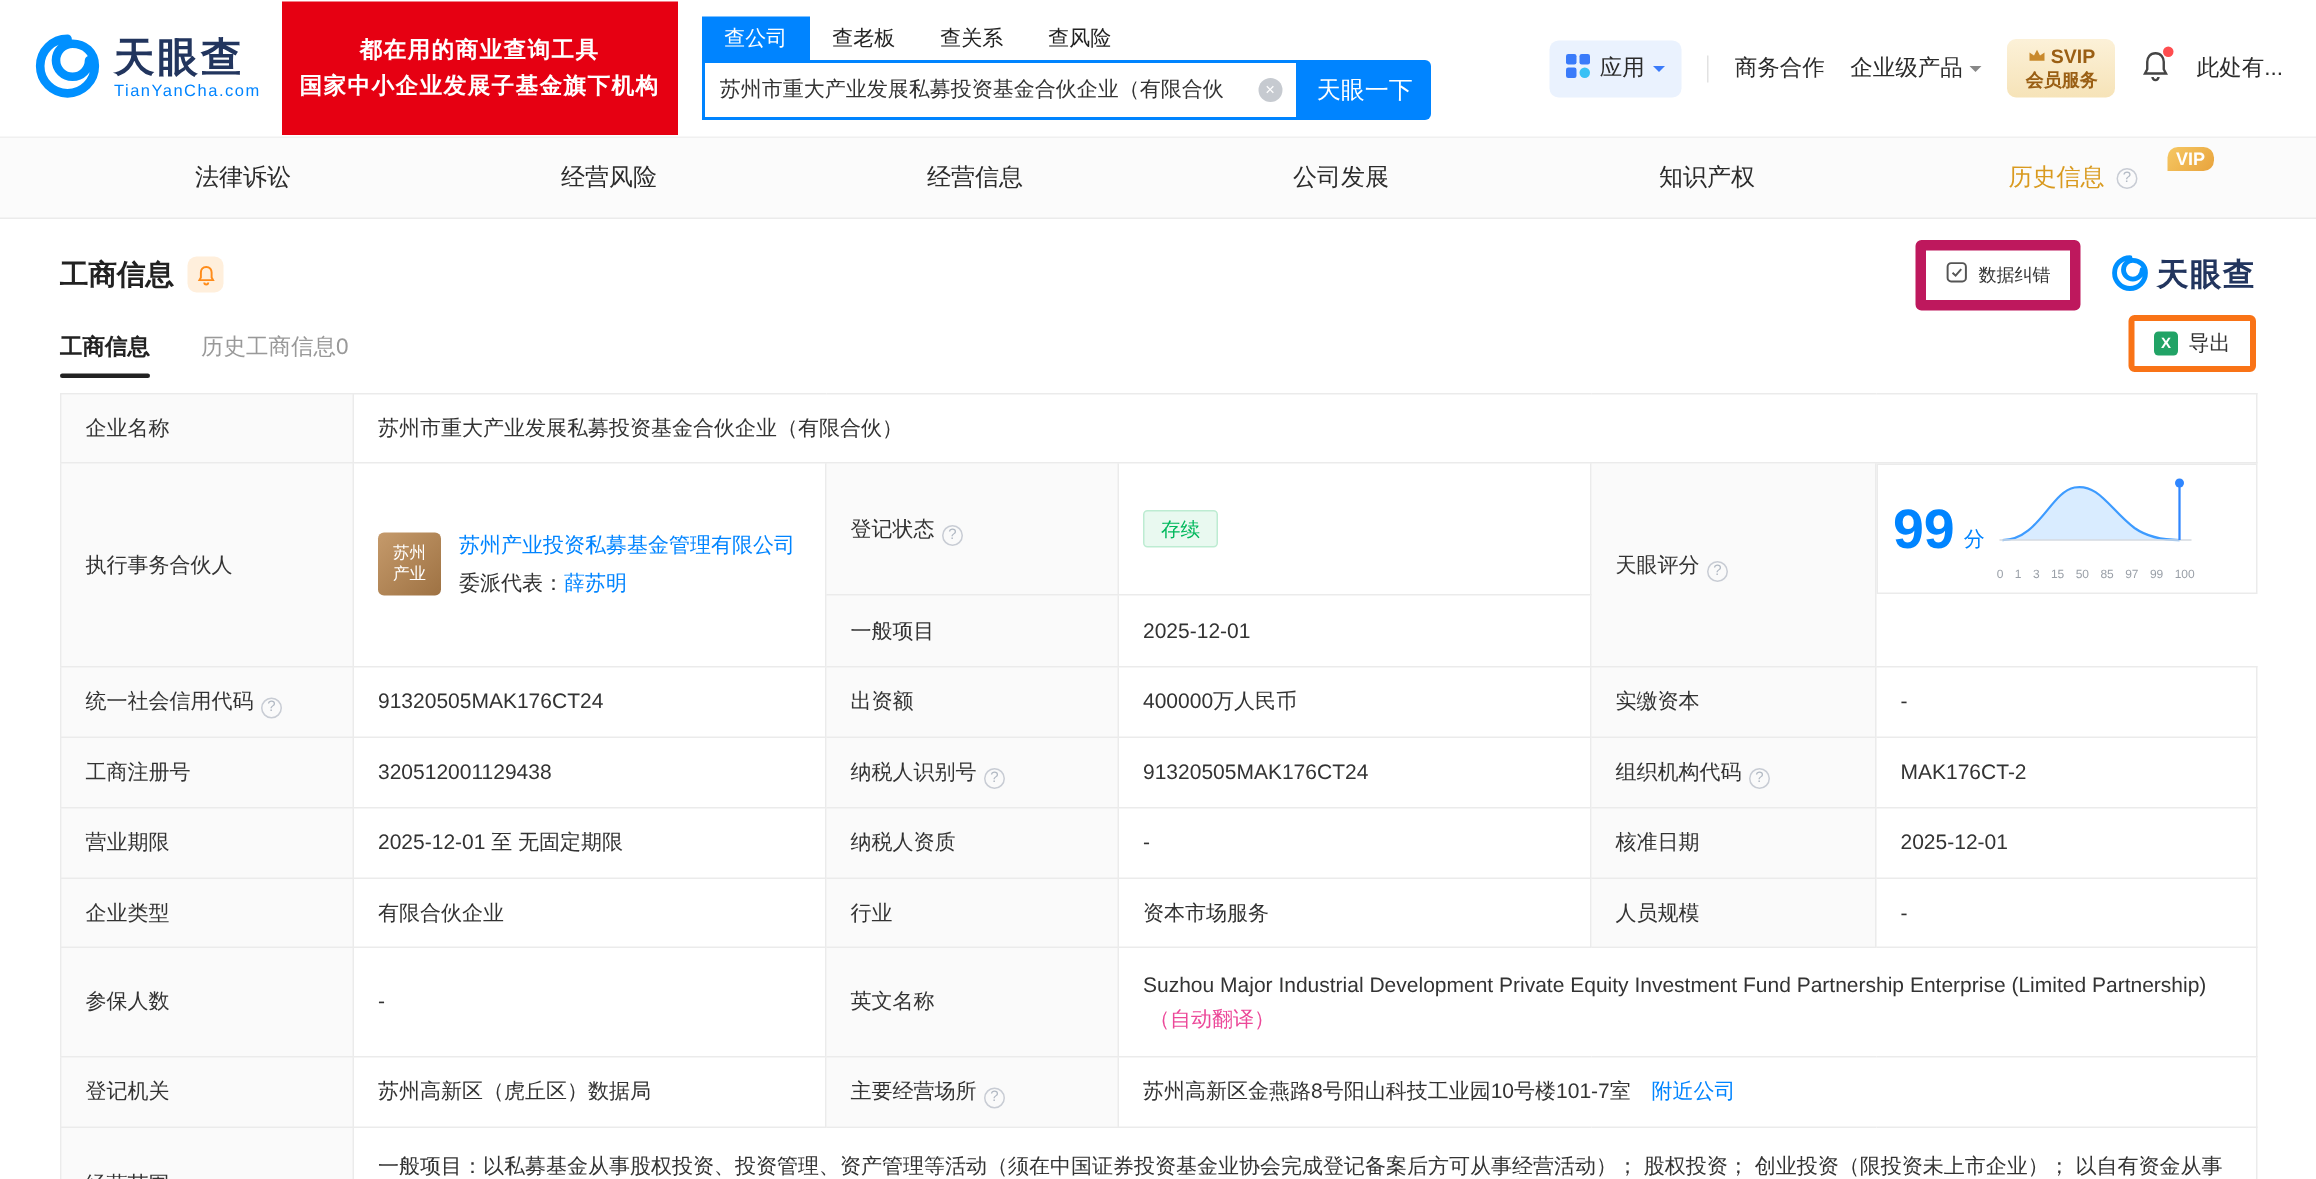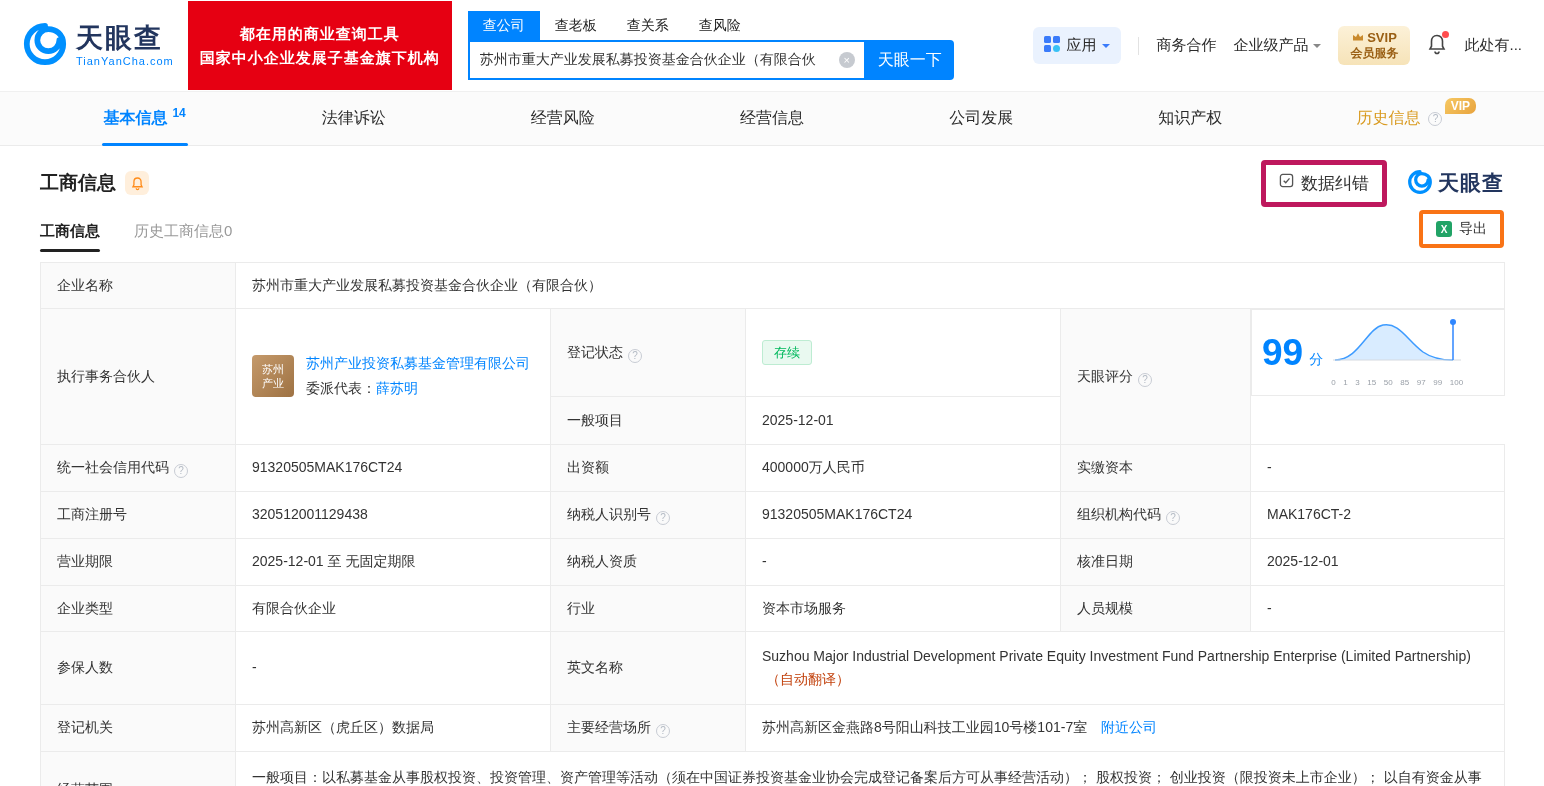--- a/index.html
+++ b/index.html
@@ -46,21 +46,21 @@
   .nav-count { font-size:12px; color:#0084ff; vertical-align:super; margin-left:2px; position:relative; top:-6px; }
   .nav-tab.vip { color:#d99a1f; }
   .vip-badge { position:absolute; top:6px; right:28px; background:linear-gradient(135deg,#f6c863,#e8a33d); color:#fff; font-size:12px; font-weight:bold; padding:1px 6px; border-radius:7px 7px 7px 0; }
   .q-icon { display:inline-flex; align-items:center; justify-content:center; width:14px; height:14px; border:1px solid #c8ccd4; border-radius:50%; color:#b3bac4; font-size:10px; margin-left:5px; vertical-align:-2px; cursor:pointer; flex:none; }
   .q-icon::after { content:"?"; line-height:1; }
   
   .section-head { display:flex; align-items:center; padding:0 40px; margin-top:18px; height:38px; }
   .section-title { font-size:19px; font-weight:bold; color:#222; }
   .bell-badge { width:24px; height:24px; background:#ffefdc; border-radius:6px; margin-left:9px; display:flex; align-items:center; justify-content:center; cursor:pointer; }
   .head-right { margin-left:auto; display:flex; align-items:center; gap:20px; }
-  .correction-btn { border:5px solid #be185d; border-radius:4px; padding:7px 13px; display:flex; align-items:center; gap:7px; font-size:17px; color:#333; background:#fff; cursor:pointer; font-family:Liberation Serif, serif; }
+  .correction-btn { border:7px solid #be185d; border-radius:4px; padding:7px 13px; display:flex; align-items:center; gap:7px; font-size:12px; color:#333; background:#fff; cursor:pointer; font-family:Liberation Serif, serif; }
   .tyc-sm { display:flex; align-items:center; gap:5px; }
   .tyc-sm .t { font-size:21px; font-weight:bold; color:#22355e; letter-spacing:1px; }
   
   .sub-tabs { display:flex; align-items:flex-end; padding:0 40px; margin-top:14px; height:36px; }
   .sub-tab { margin-right:34px; padding-bottom:11px; font-size:15px; color:#999; cursor:pointer; position:relative; }
   .sub-tab.active { color:#222; font-weight:bold; }
   .sub-tab.active::after { content:""; position:absolute; left:0; right:0; bottom:0; height:3px; background:#222; border-radius:2px; }
   .export-btn { margin-left:auto; border:4px solid #f97316; border-radius:4px; background:#fff; padding:6px 13px; display:flex; align-items:center; gap:7px; font-size:14px; color:#333; cursor:pointer; margin-bottom:4px; font-family:inherit; }
   .xls-icon { width:16px; height:16px; background:#21a366; border-radius:3px; color:#fff; font-size:10px; font-weight:bold; display:flex; align-items:center; justify-content:center; }
   .xls-icon::after { content:"X"; }
@@ -73,21 +73,21 @@
   .status-badge { display:inline-block; background:#e9f9f0; color:#00b85c; border:1px solid #bdecd2; border-radius:3px; padding:2px 11px; font-size:13px; line-height:1.5; }
   .partner-cell { display:flex; align-items:center; gap:12px; }
   .avatar { flex:none; width:42px; height:42px; border-radius:4px; background:linear-gradient(135deg,#c59a6b,#9e7243); color:#fff; font-size:11px; line-height:1.35; display:flex; flex-direction:column; align-items:center; justify-content:center; cursor:pointer; }
   .partner-info { min-width:0; }
   .delegate-line { margin-top:2px; }
   .score-cell { display:flex; align-items:center; gap:6px; padding:6px 10px !important; }
   .score-num { font-size:37px; font-weight:bold; color:#0084ff; line-height:1; }
   .score-unit { font-size:14px; color:#0084ff; margin-top:14px; }
   .score-chart { margin-left:2px; width:132px; }
   .axis { display:flex; justify-content:space-between; font-size:8px; color:#9aa0a8; margin-top:1px; }
-  .note { color:#c2410c; }
+  .note { color:#ec4899; }
   .eng-cell .note { margin-left:4px; }
 </style>
 </head>
 <body>
 
 <header class="topbar">
   <div class="logo">
     <span>
       <svg width="46" height="46" viewBox="0 0 48 48">
           <path d="M24 5 a19 19 0 1 0 19 19 c0-10-7.5-15.5-15.5-15.5 a11.5 11.5 0 1 0 11.5 11.5" fill="none" stroke="#0090ff" stroke-width="6" stroke-linecap="round"></path>
@@ -167,24 +167,20 @@
       </span>
       <span class="red-dot"></span>
     </div>
     <div class="menu-item">
       <span>此处有...</span>
     </div>
   </div>
 </header>
 
 <nav class="nav-bar">
-  <div class="nav-tab active">
-    <span>基本信息</span>
-    <span class="nav-count">14</span>
-  </div>
   <div class="nav-tab">
       <span>法律诉讼</span>
     </div>
   <div class="nav-tab">
       <span>经营风险</span>
     </div>
   <div class="nav-tab">
       <span>经营信息</span>
     </div>
   <div class="nav-tab">

